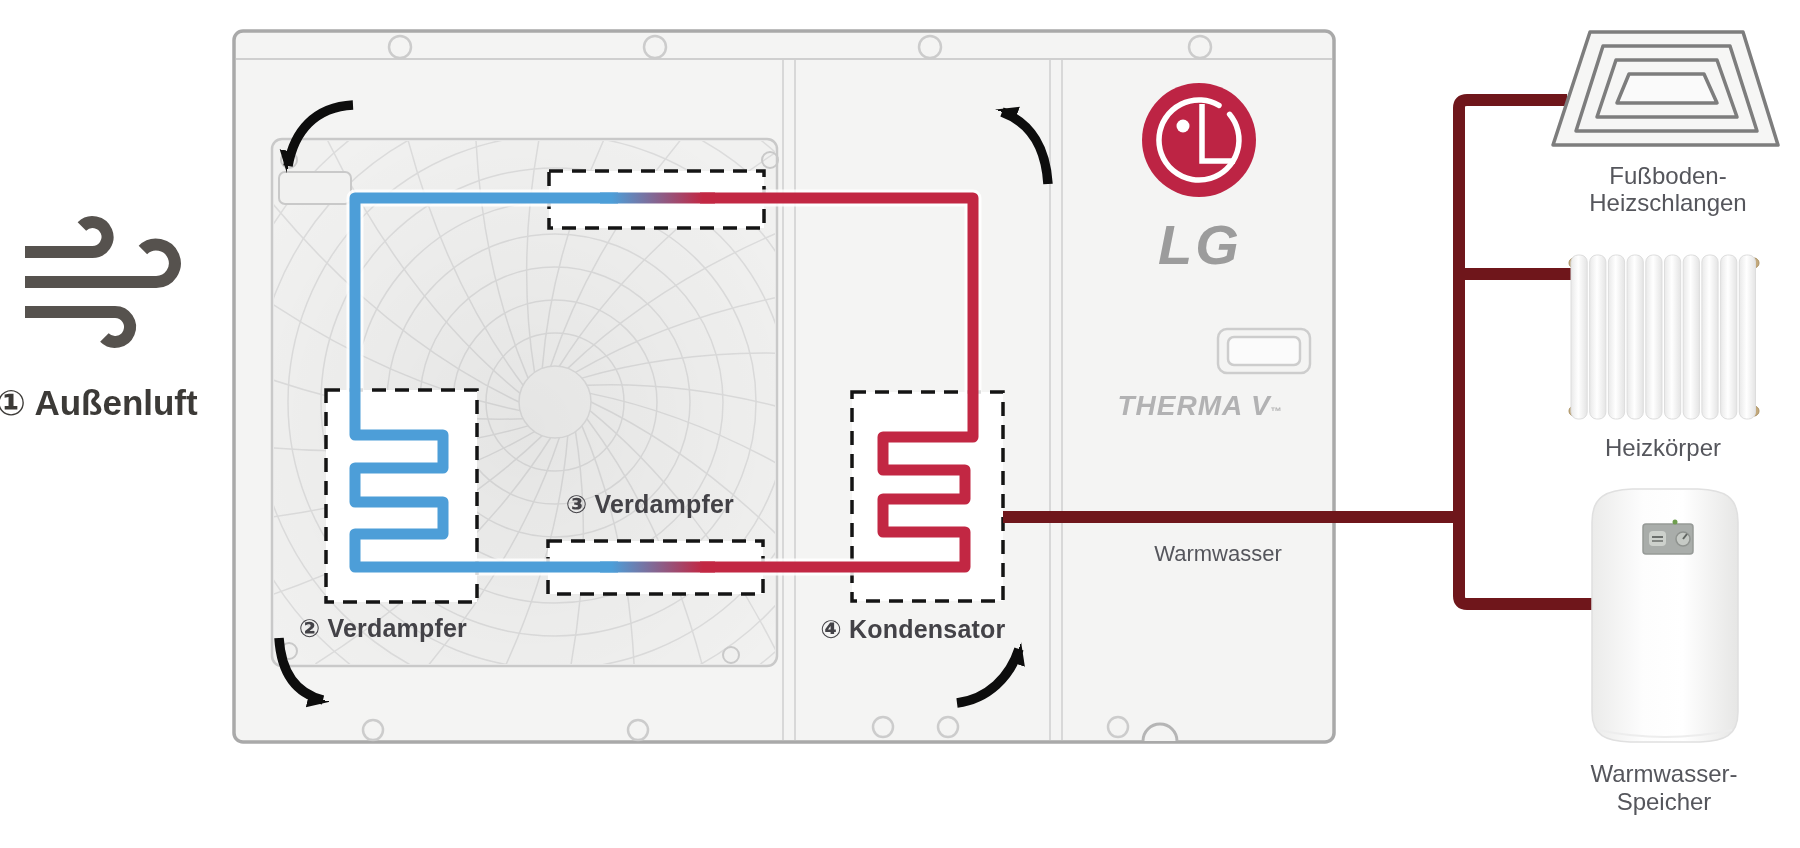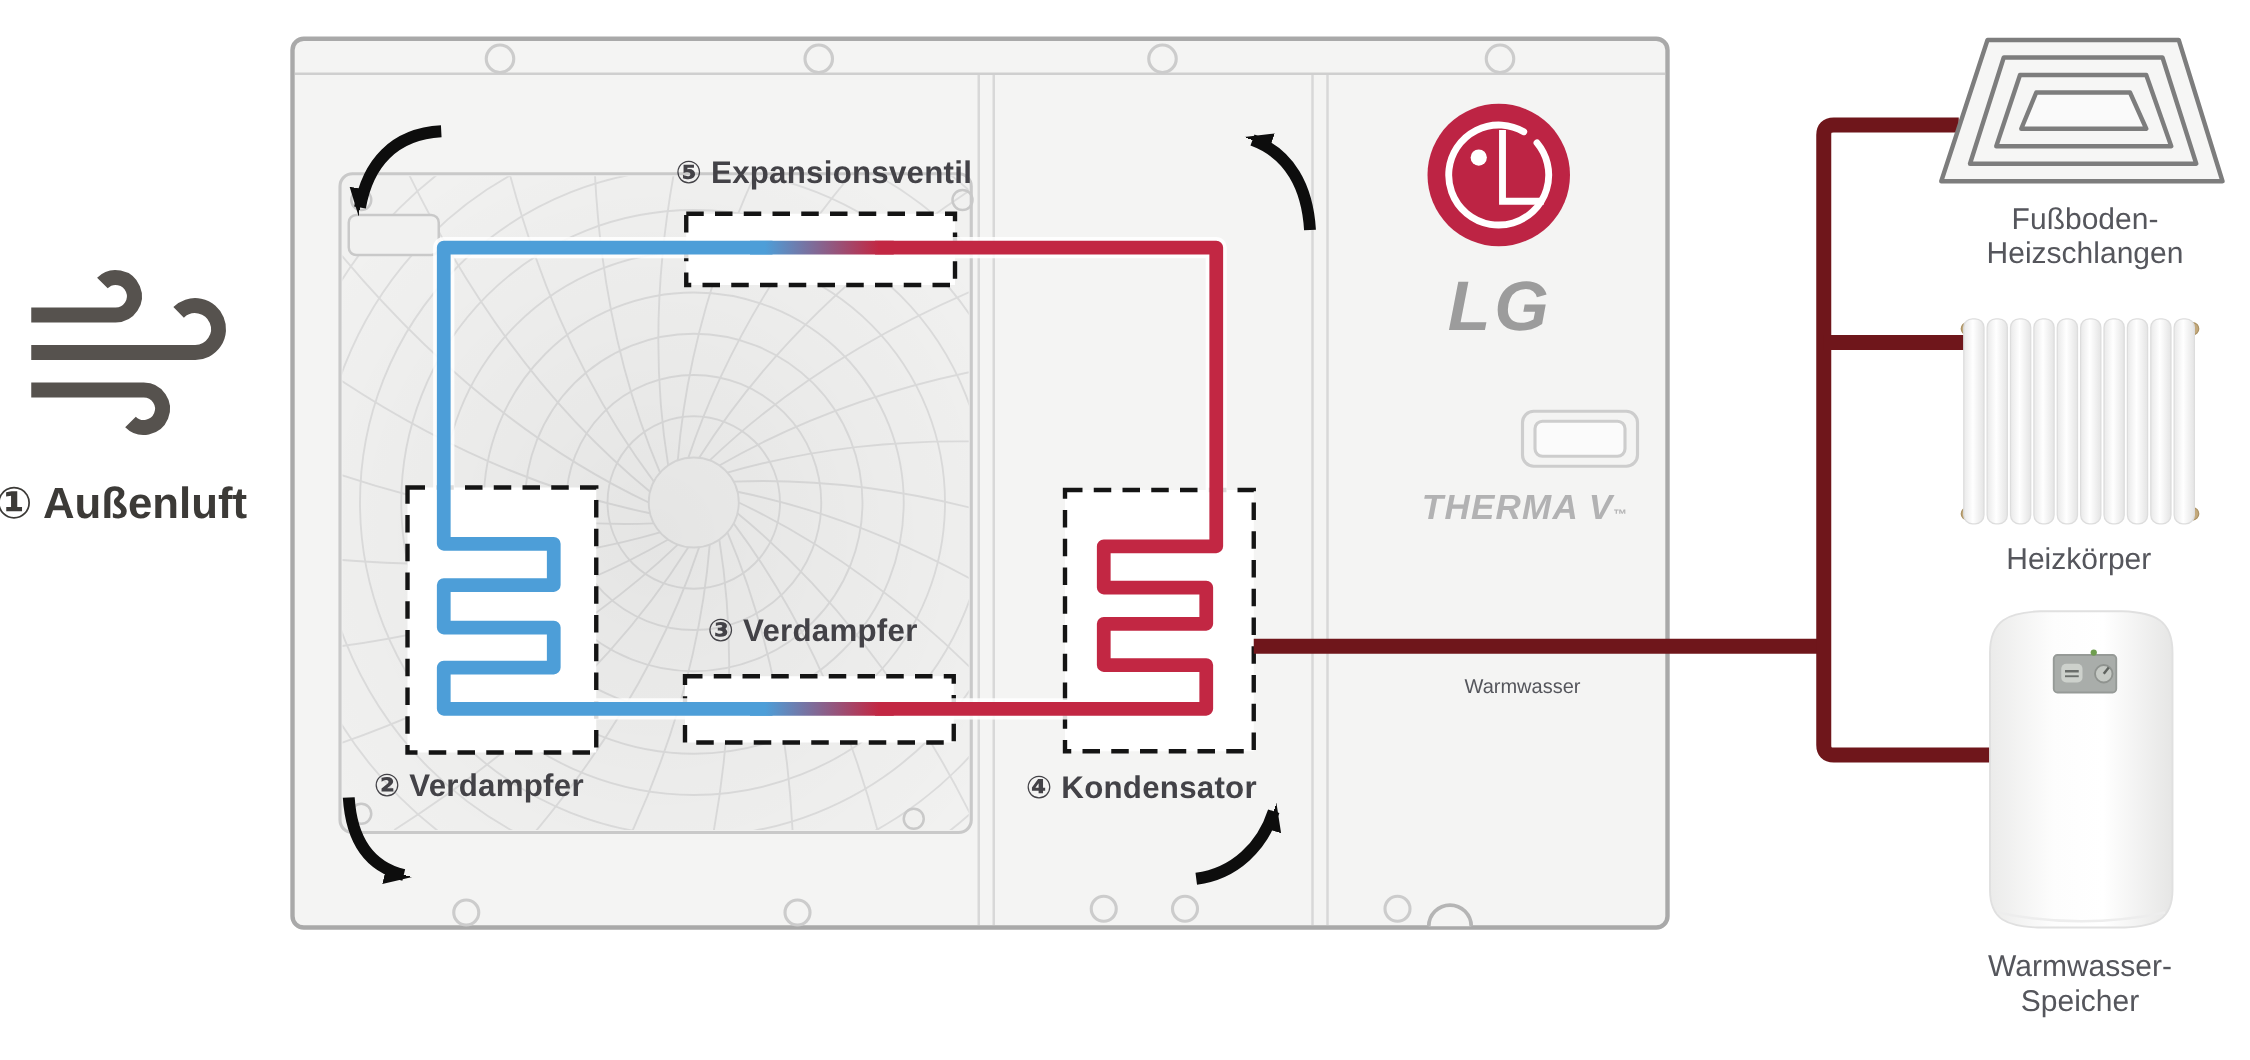--- a/index.html
+++ b/index.html
@@ -3,23 +3,23 @@
 <meta charset="utf-8">
 <style>
   html,body{margin:0;padding:0;background:#ffffff;width:1800px;height:848px;overflow:hidden;
     font-family:"Liberation Sans","DejaVu Sans",sans-serif;}
   .stage{position:relative;width:1800px;height:848px;background:#fff;}
   svg{position:absolute;left:0;top:0;}
   .lbl{position:absolute;transform:translateX(-50%);text-align:center;white-space:nowrap;}
   .num-label{font-size:25px;font-weight:700;color:var(--label,#434247);letter-spacing:.2px;}
   .air-label{font-size:35px;font-weight:700;color:var(--label-dark,#3c3a37);}
   .soft-label{font-size:24px;font-weight:400;color:var(--label-soft,#55565c);line-height:27px;}
-  .ww-label{font-size:16px;font-weight:400;color:var(--label-soft,#55565c);}
+  .ww-label{font-size:22px;font-weight:400;color:var(--label-soft,#55565c);}
   .lg-text{font-size:56px;font-weight:700;color:var(--brand-gray,#9c9c9c);letter-spacing:3px;font-style:italic;}
-  .therma{font-size:28px;font-weight:700;font-style:italic;color:var(--therma-gray,#b2b2b3);letter-spacing:1px;margin-left:20px;}
+  .therma{font-size:28px;font-weight:700;font-style:italic;color:var(--therma-gray,#b2b2b3);letter-spacing:1px;}
   .therma .tm{font-size:11px;font-style:normal;vertical-align:baseline;}
 </style>
 </head>
 <body>
 
 <div class="stage">
 
 <svg width="1800" height="848" viewBox="0 0 1800 848">
   <defs>
     <linearGradient id="gradTop" gradientUnits="userSpaceOnUse" x1="612" y1="0" x2="703" y2="0">
@@ -212,21 +212,20 @@
   </g>
 
   <g transform="translate(10,192)" fill="none" stroke="#56524e" stroke-width="12" stroke-linejoin="round">
     <path d="M71.9,34.4 A15,15 0 1,1 82.5,60 L15,60"></path>
     <path d="M132.9,57.9 A18.75,18.75 0 1,1 146.25,90 L15,90"></path>
     <path d="M94.4,145.6 A15,15 0 1,0 105,120 L15,120"></path>
   </g>
 </svg>
 
 <div class="lbl air-label" style="left:97px;top:383px;">① Außenluft</div>
-<div class="lbl num-label" style="left:659px;top:123px;">⑤ Expansionsventil</div>
 <div class="lbl num-label" style="left:383px;top:614px;">② Verdampfer</div>
 <div class="lbl num-label" style="left:650px;top:490px;">③ Verdampfer</div>
 <div class="lbl num-label" style="left:913px;top:615px;text-align:center;">④ Kondensator</div>
 <div class="lbl ww-label" style="left:1218px;top:541px;">Warmwasser</div>
 
 <div class="lbl lg-text" style="left:1200px;top:212px;">LG</div>
 <div class="lbl therma" style="left:1200px;top:390px;"><span>THERMA V</span><span class="tm">™</span></div>
 
 <div class="lbl soft-label" style="left:1668px;top:162px;">Fußboden-</div>
 <div class="lbl soft-label" style="left:1668px;top:189px;">Heizschlangen</div>

